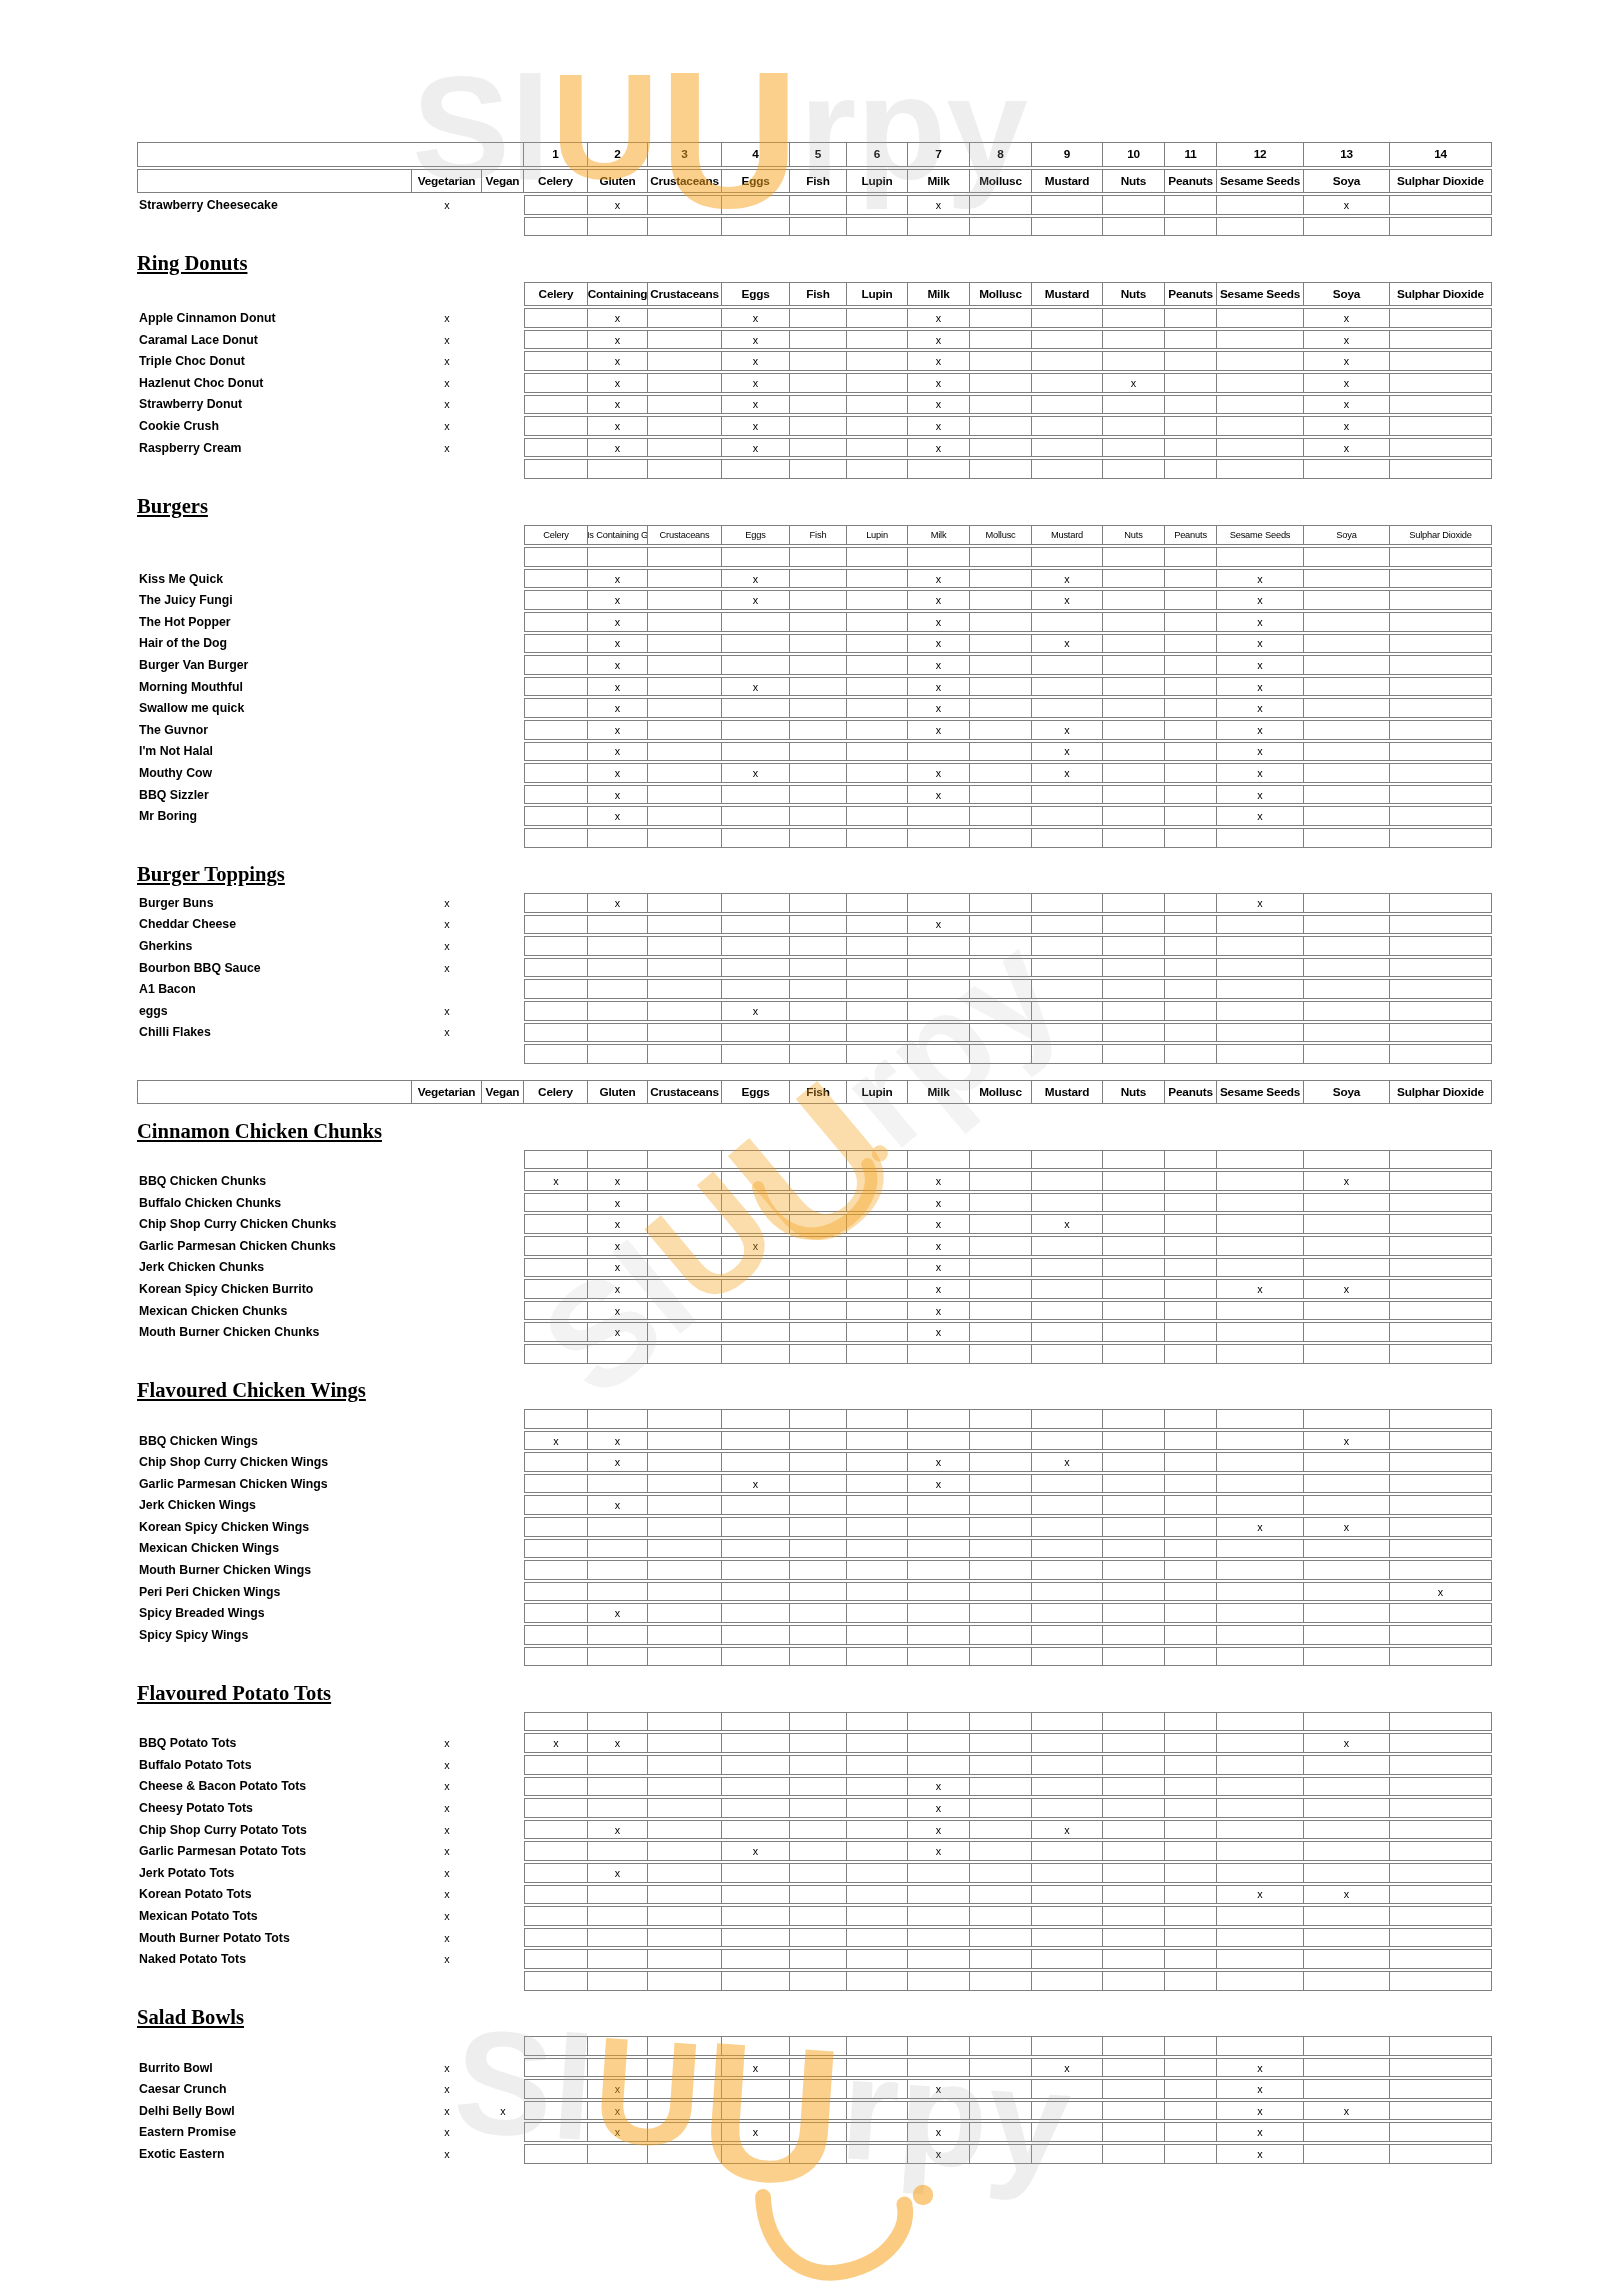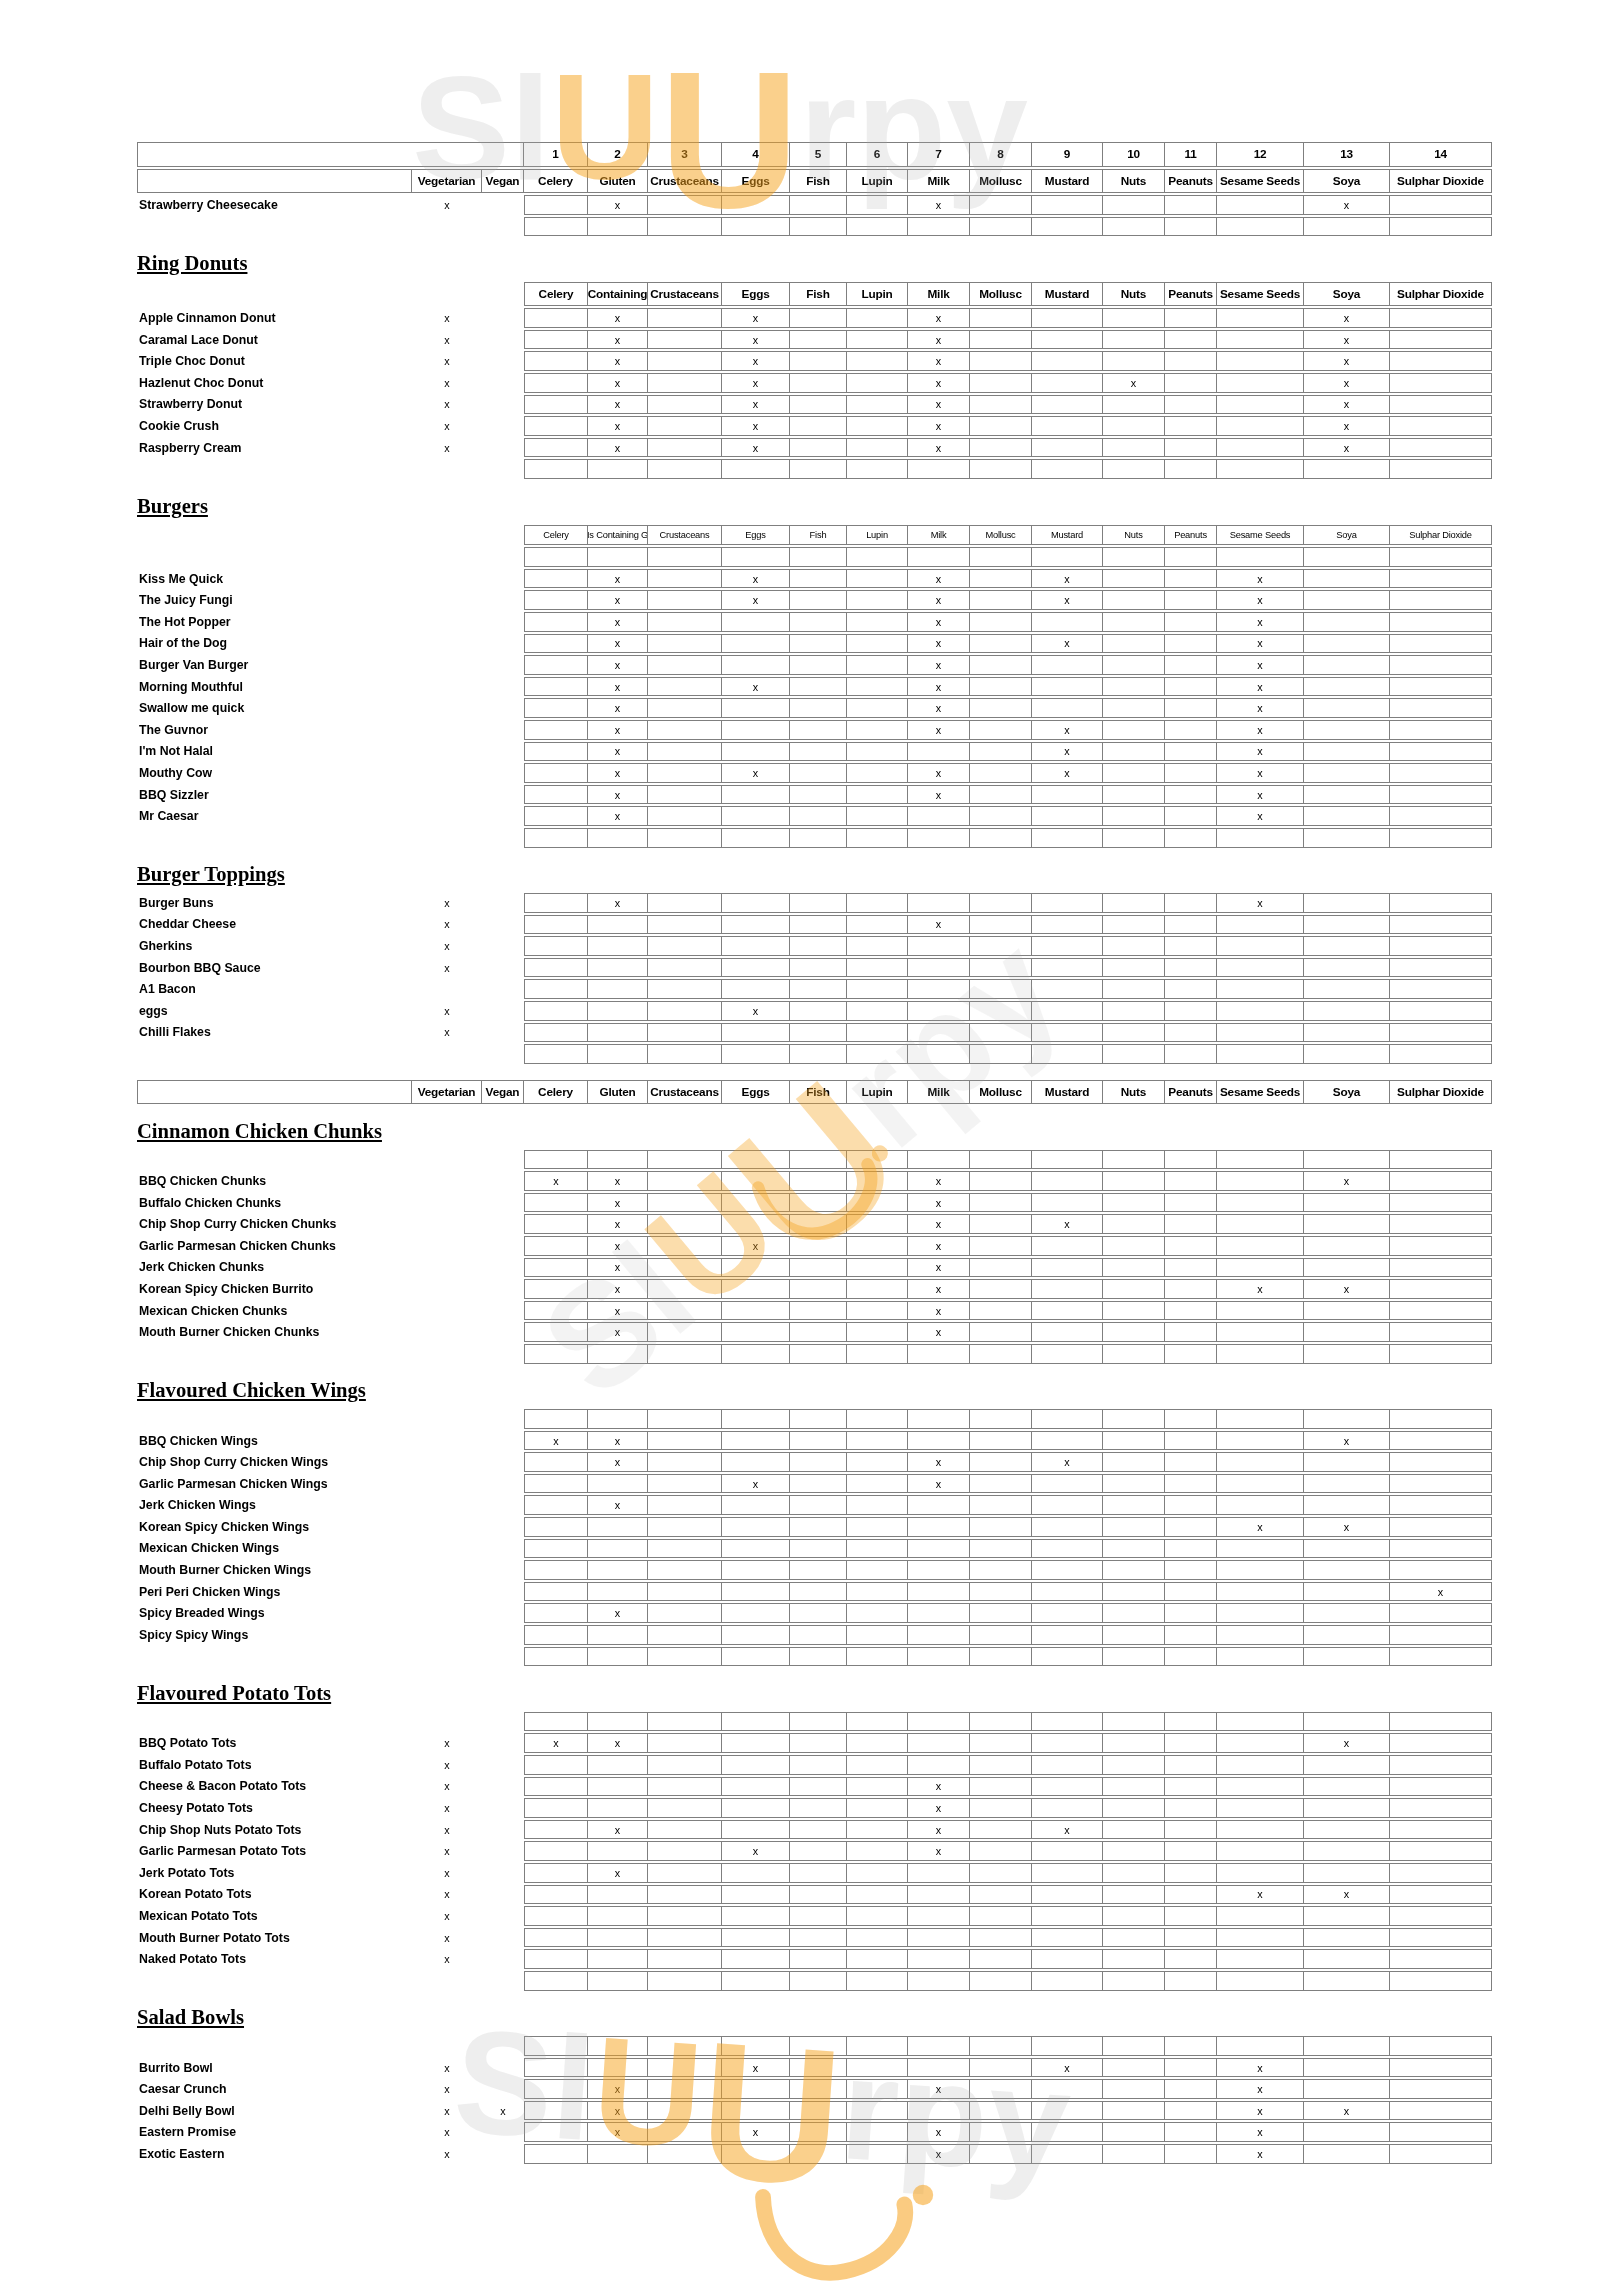--- a/index.html
+++ b/index.html
@@ -541,21 +541,21 @@
       <div class="cell boxed mark">x</div>
       <div class="cell boxed mark"></div>
       <div class="cell boxed mark"></div>
       <div class="cell boxed mark"></div>
       <div class="cell boxed mark"></div>
       <div class="cell boxed mark">x</div>
       <div class="cell boxed mark"></div>
       <div class="cell boxed mark"></div>
     </div>
     <div class="grid-row">
-      <div class="cell name">Mr Caesar</div>
+      <div class="cell name">Mr Boring</div>
       <div class="cell mark"></div>
       <div class="cell mark"></div>
       <div class="cell boxed mark first"></div>
       <div class="cell boxed mark">x</div>
       <div class="cell boxed mark"></div>
       <div class="cell boxed mark"></div>
       <div class="cell boxed mark"></div>
       <div class="cell boxed mark"></div>
       <div class="cell boxed mark"></div>
       <div class="cell boxed mark"></div>
@@ -1275,21 +1275,21 @@
       <div class="cell boxed mark">x</div>
       <div class="cell boxed mark"></div>
       <div class="cell boxed mark"></div>
       <div class="cell boxed mark"></div>
       <div class="cell boxed mark"></div>
       <div class="cell boxed mark"></div>
       <div class="cell boxed mark"></div>
       <div class="cell boxed mark"></div>
     </div>
     <div class="grid-row">
-      <div class="cell name">Chip Shop Nuts Potato Tots</div>
+      <div class="cell name">Chip Shop Curry Potato Tots</div>
       <div class="cell mark">x</div>
       <div class="cell mark"></div>
       <div class="cell boxed mark first"></div>
       <div class="cell boxed mark">x</div>
       <div class="cell boxed mark"></div>
       <div class="cell boxed mark"></div>
       <div class="cell boxed mark"></div>
       <div class="cell boxed mark"></div>
       <div class="cell boxed mark">x</div>
       <div class="cell boxed mark"></div>

